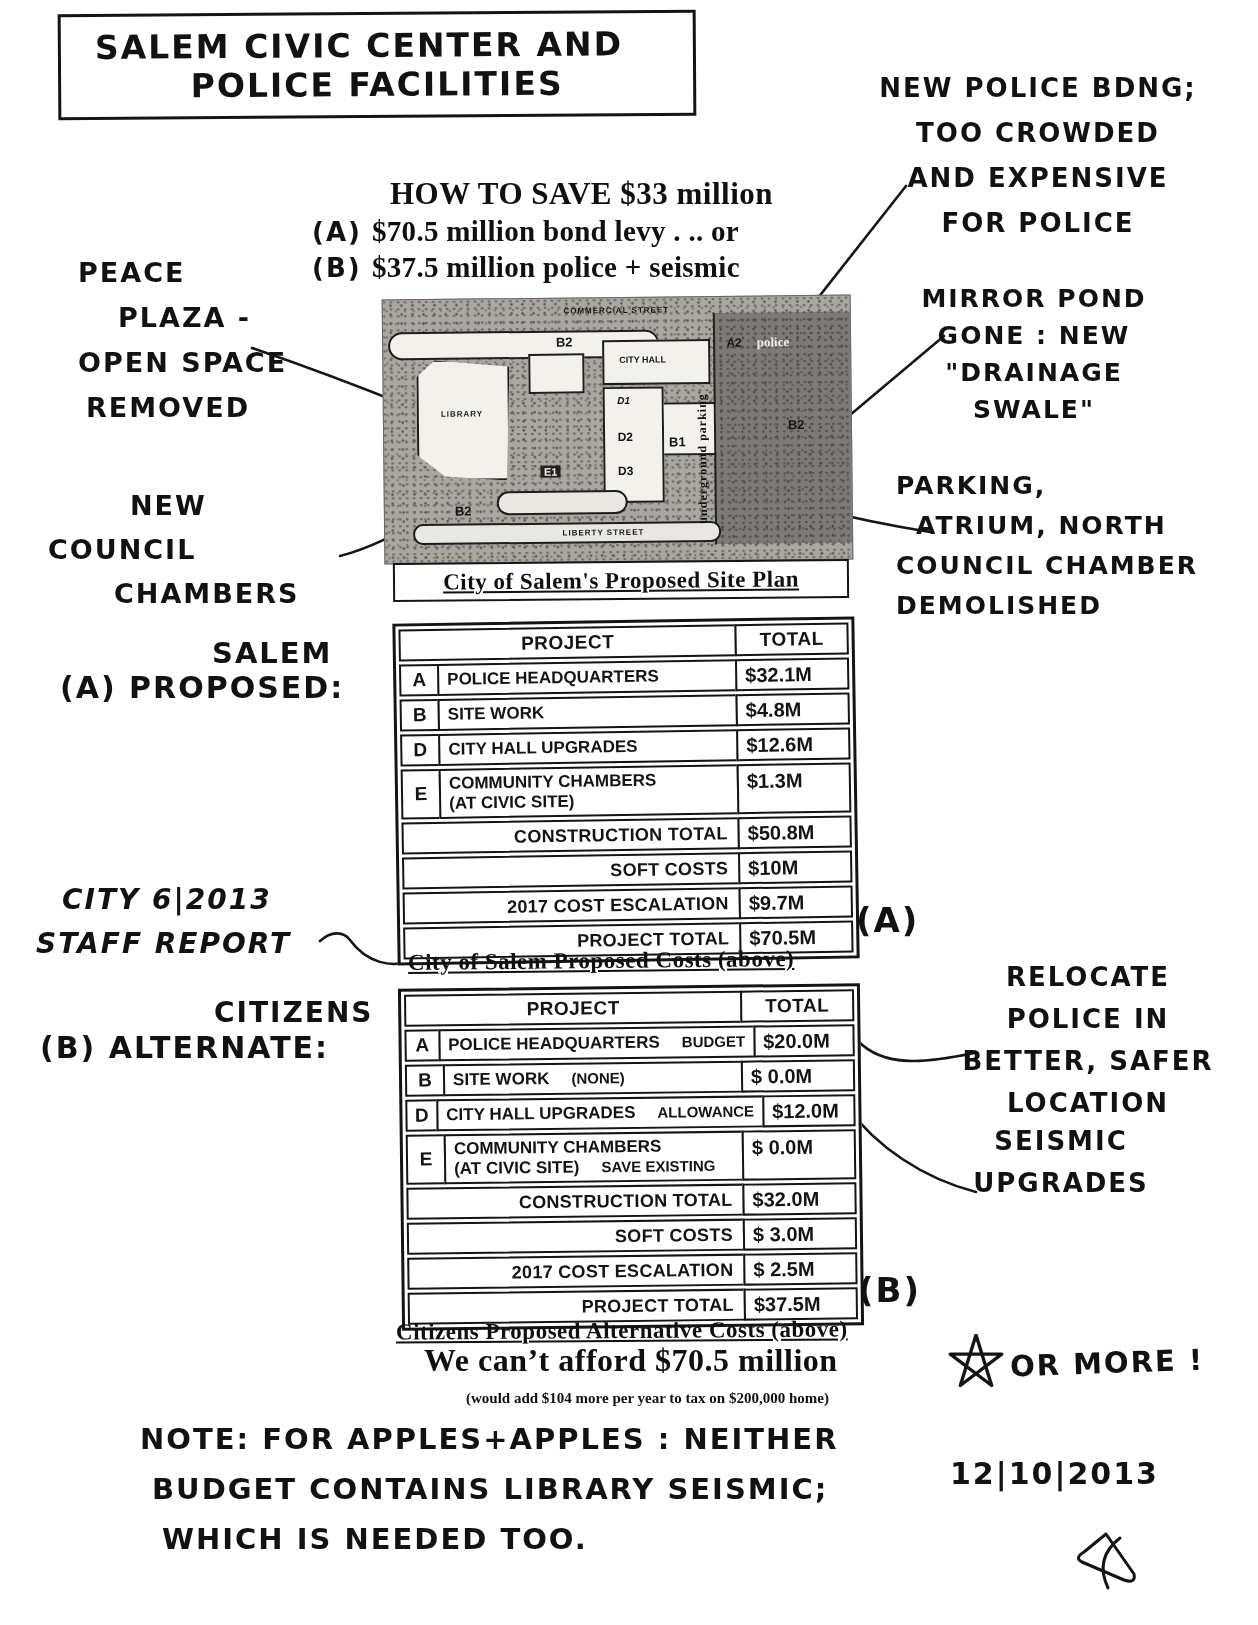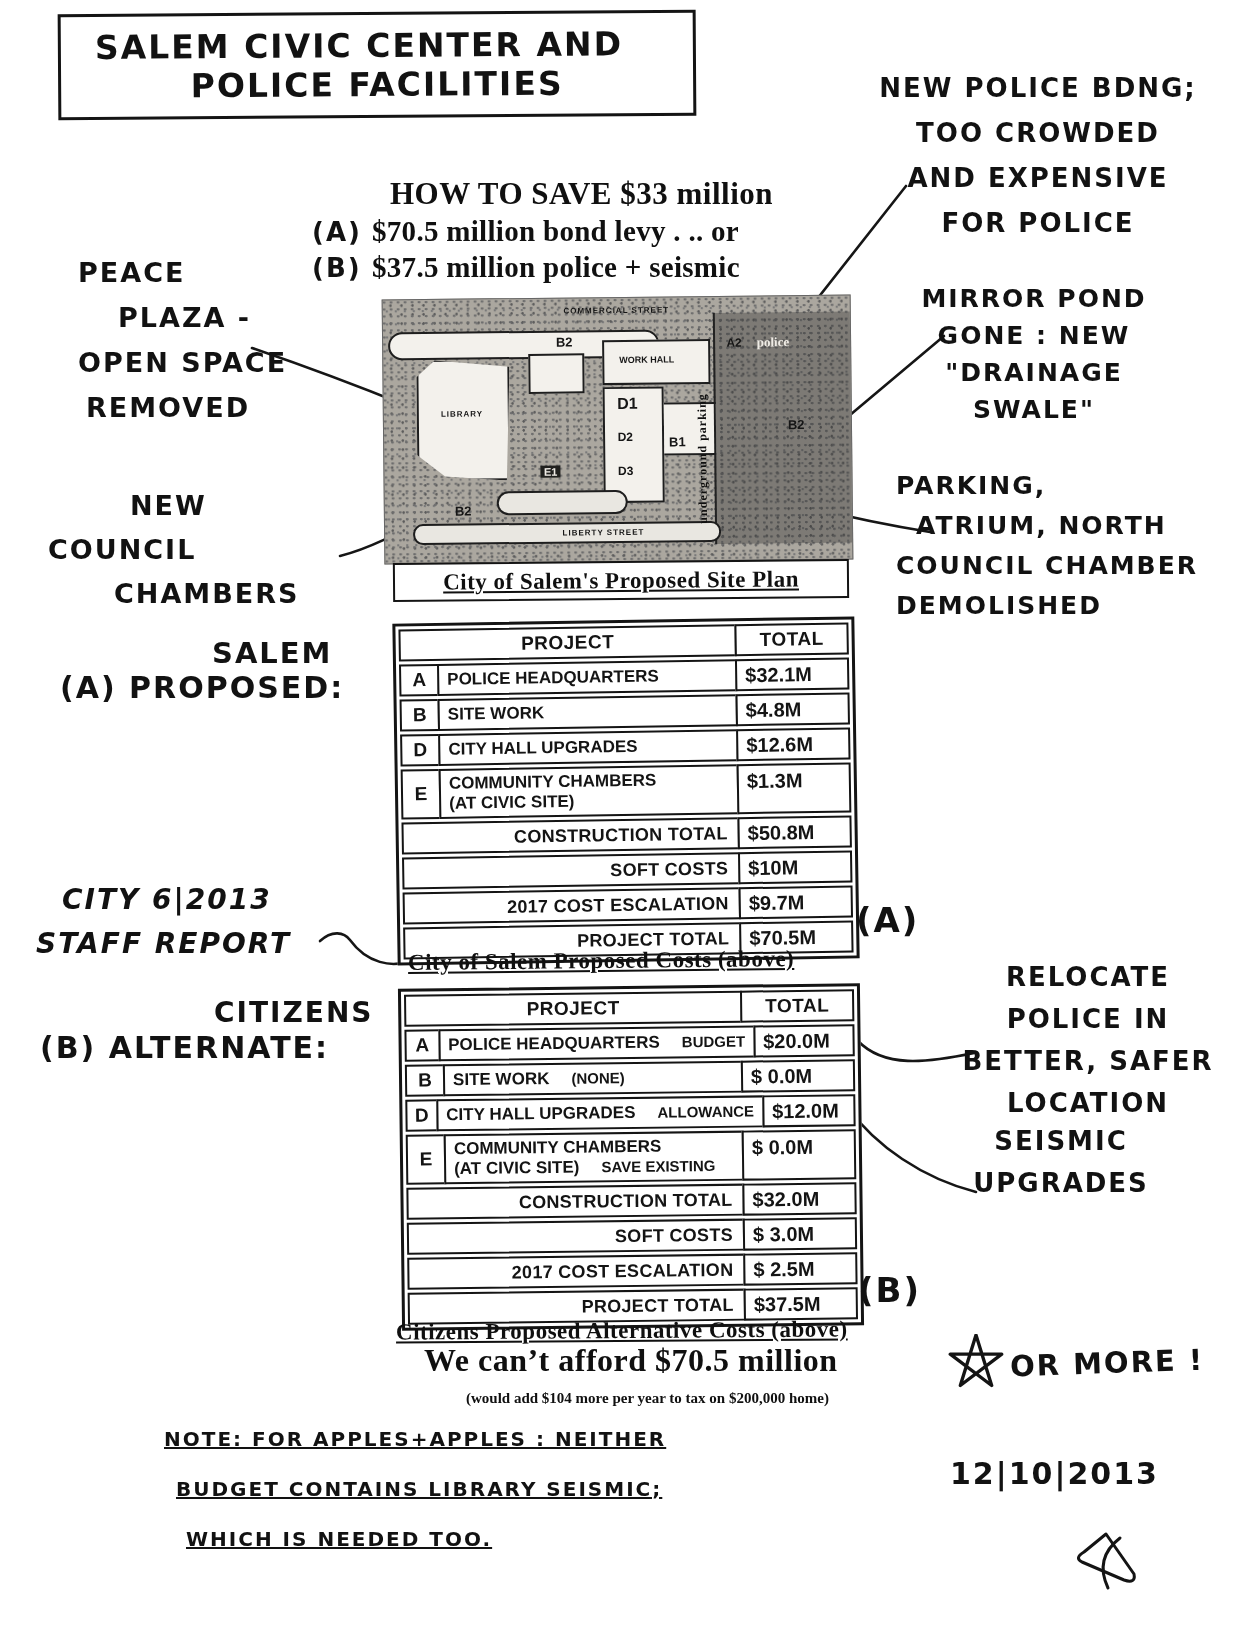--- a/index.html
+++ b/index.html
@@ -40,21 +40,21 @@
   .pos-staff{left:36px;top:878px;width:320px;font-size:28px;line-height:44px;font-style:italic;}
   .pos-staff div:nth-child(1){margin-left:26px;}
   .pos-citizens{left:214px;top:996px;font-size:28px;}
   .pos-b-alternate{left:40px;top:1030px;font-size:30px;}
   .pos-relocate{left:936px;top:956px;width:304px;font-size:26px;line-height:42px;text-align:center;}
   .pos-seismic{left:924px;top:1120px;width:274px;font-size:26px;line-height:42px;text-align:center;}
   .pos-marker-a{left:856px;top:900px;font-size:34px;}
   .pos-marker-b{left:858px;top:1270px;font-size:34px;}
   .pos-or-more{left:1010px;top:1346px;font-size:29px;transform:rotate(-2deg);}
   .pos-star{left:948px;top:1334px;}
-  .pos-note{left:164px;top:1414px;width:780px;font-size:20px;line-height:50px;text-decoration:underline;}
+  .pos-note{left:140px;top:1414px;width:780px;font-size:29px;line-height:50px;}
   .pos-note div:nth-child(2){margin-left:12px;}
   .pos-note div:nth-child(3){margin-left:22px;}
   .pos-date{left:950px;top:1456px;font-size:30px;}
   .pos-signature{left:1072px;top:1530px;}
   
   .pos-headline{left:312px;top:176px;width:560px;}
   .headline-title{font-size:31px;margin-left:78px;letter-spacing:0.5px;}
   .opt{display:flex;align-items:baseline;margin-top:3px;}
   .opt .marker{width:60px;font-size:26px;}
   .opt .text{font-size:29px;letter-spacing:0.3px;}
@@ -77,21 +77,21 @@
   .m-dcol{left:47%;top:34%;width:13%;height:44%;}
   .m-dext{left:60%;top:40%;width:11%;height:20%;border-left:none;}
   .m-pond{left:24%;top:73%;width:28%;height:9%;border-radius:12px;background:#e9e7e1;}
   .m-street-bot{left:6%;top:85%;width:66%;height:8%;border-radius:10px;background:#e9e7e1;}
   .m-dark{position:absolute;right:0;top:6%;width:29%;height:88%;background:rgba(40,40,40,0.35);border-left:2px solid #222;}
   .map-label{position:absolute;font-weight:700;color:#161616;white-space:nowrap;}
   .ml-street-top{left:50%;top:3%;transform:translateX(-50%);font-size:8px;letter-spacing:1px;}
   .ml-b2-top{left:37%;top:13.5%;font-size:13px;}
   .ml-library{left:10.5%;top:42%;font-size:8px;letter-spacing:1px;padding-left:8px;}
   .ml-cityhall{left:50.5%;top:21.5%;font-size:9px;}
-  .ml-d1{left:50%;top:37%;font-size:16px;}
+  .ml-d1{left:50%;top:37%;font-size:10px;font-style:italic;}
   .ml-d2{left:50%;top:50%;font-size:12px;}
   .ml-d3{left:50%;top:63%;font-size:12px;}
   .ml-e1{left:33.5%;top:63.5%;font-size:11px;background:#20201e;color:#efece6;padding:0 3px;}
   .ml-b1{left:61%;top:52%;font-size:13px;}
   .ml-b2-left{left:15%;top:77.5%;font-size:13px;}
   .ml-b2-right{left:86.5%;top:46%;font-size:13px;}
   .ml-a2{left:73.5%;top:15%;font-size:12px;}
   .ml-police{left:80%;top:14.5%;font-size:13px;color:#efece6;font-family:"Liberation Serif",serif;}
   .ml-underground{
     left:66.5%;top:20%;height:66%;writing-mode:vertical-rl;transform:rotate(180deg);
@@ -205,21 +205,21 @@
     <div class="blob m-lib"></div>
     <div class="blob m-small"></div>
     <div class="blob m-cityhall"></div>
     <div class="blob m-dcol"></div>
     <div class="blob m-dext"></div>
     <div class="blob m-pond"></div>
     <div class="blob m-street-bot"></div>
     <div class="map-label ml-street-top">COMMERCIAL STREET</div>
     <div class="map-label ml-b2-top">B2</div>
     <div class="map-label ml-library">LIBRARY</div>
-    <div class="map-label ml-cityhall">WORK HALL</div>
+    <div class="map-label ml-cityhall">CITY HALL</div>
     <div class="map-label ml-d1">D1</div>
     <div class="map-label ml-d2">D2</div>
     <div class="map-label ml-d3">D3</div>
     <div class="map-label ml-e1">E1</div>
     <div class="map-label ml-b1">B1</div>
     <div class="map-label ml-b2-left">B2</div>
     <div class="map-label ml-b2-right">B2</div>
     <div class="map-label ml-a2">A2</div>
     <div class="map-label ml-police">police</div>
     <div class="map-label ml-underground">underground parking</div>

